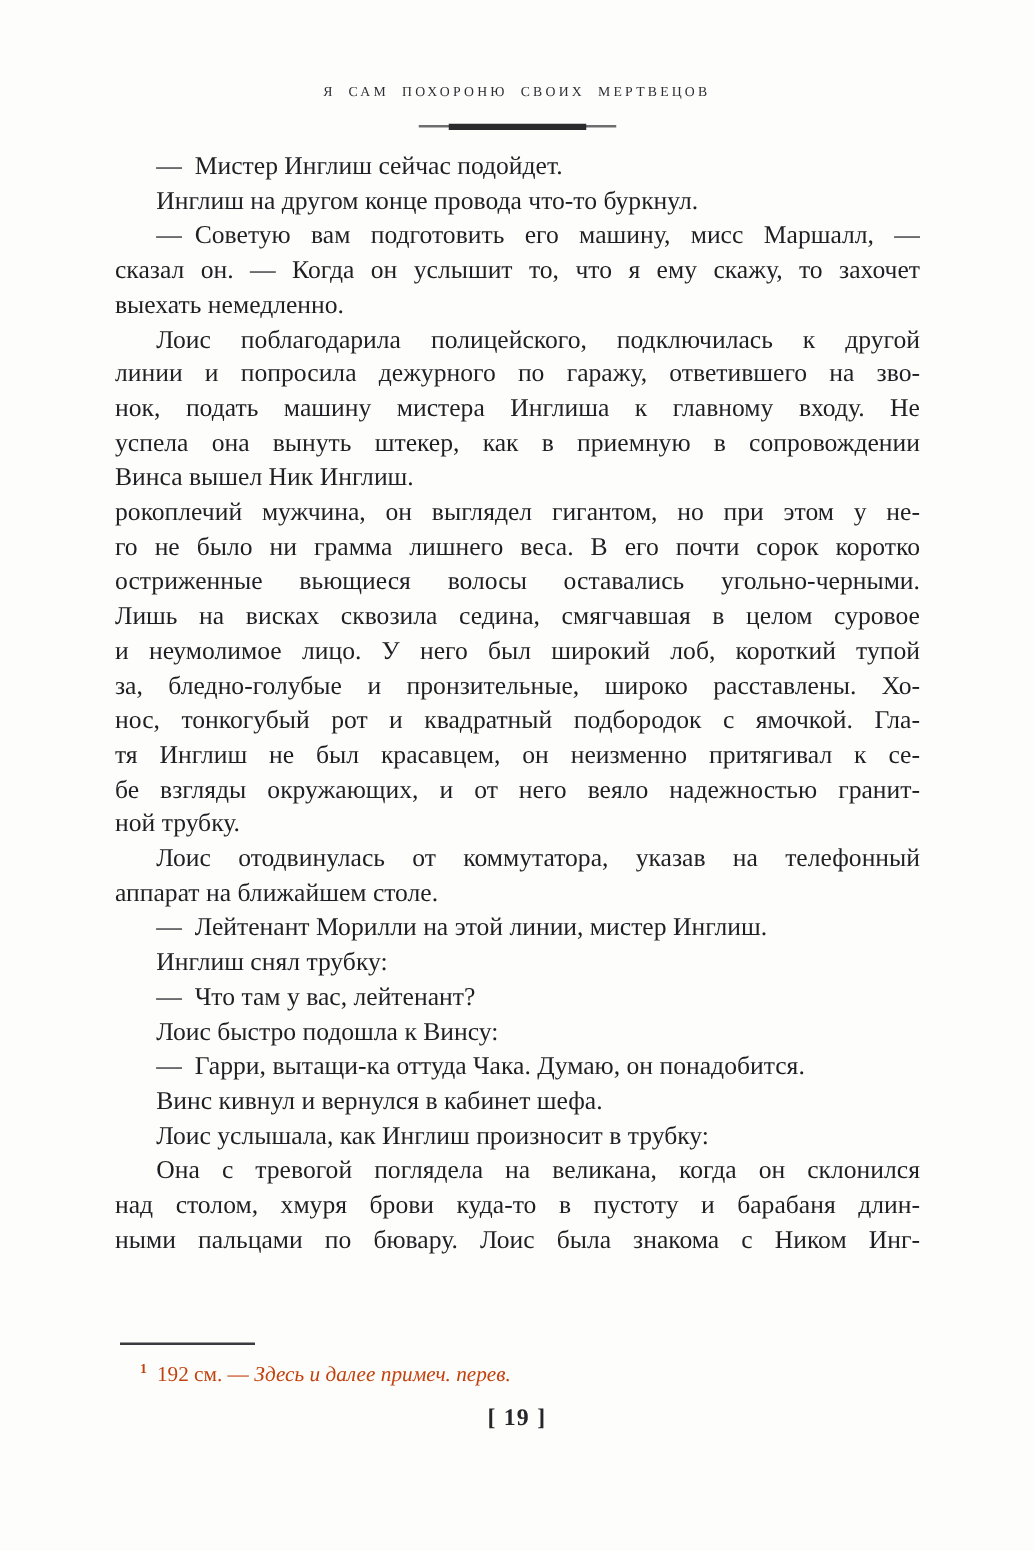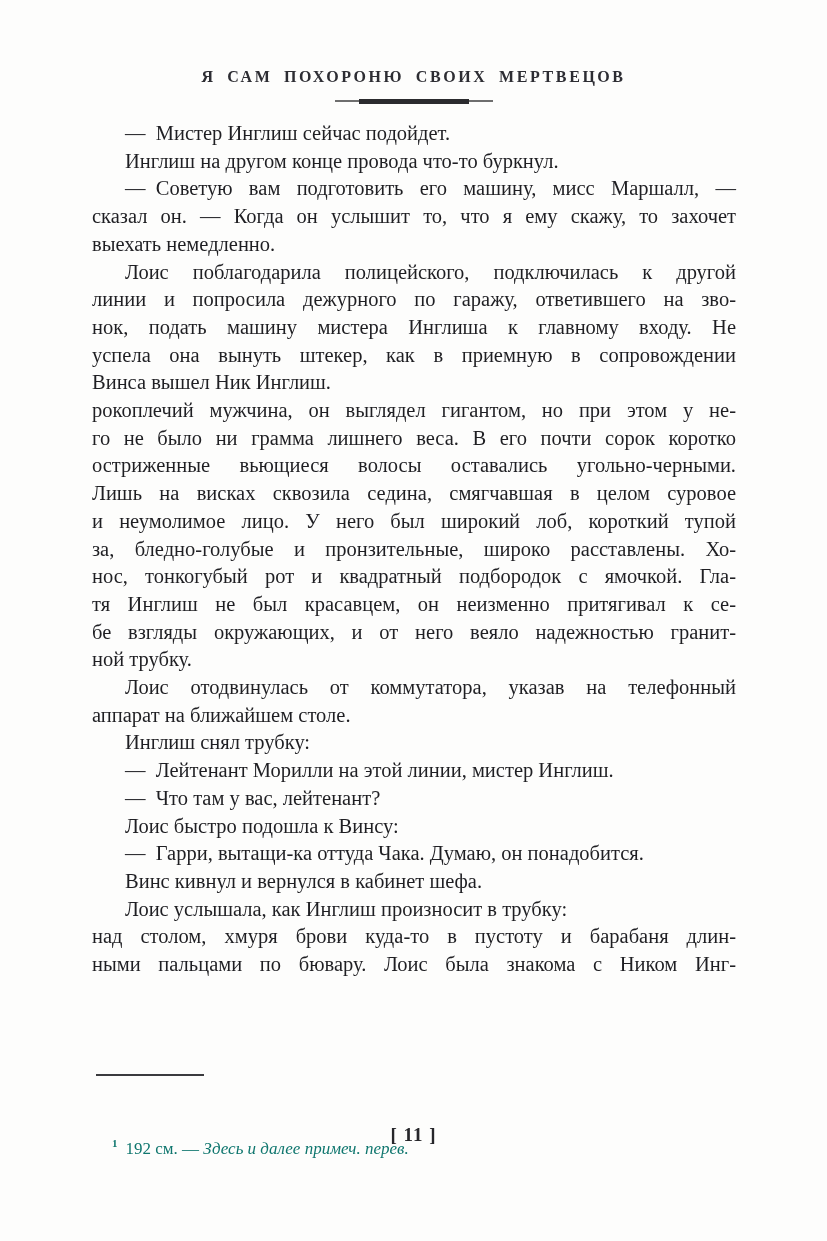--- a/index.html
+++ b/index.html
@@ -11,22 +11,22 @@
     font-family: "Liberation Serif", "DejaVu Serif", serif;
     color: var(--ink, #1f1f23);
     overflow: hidden;
   }
   .running-title {
     position: absolute;
     top: 68px;
     left: 0;
     width: 100%;
     text-align: center;
-    font-weight: bold;
-    font-size: 16px;
+    font-weight: normal;
+    font-size: 11px;
     letter-spacing: 2.6px;
     word-spacing: 5px;
     color: #2d2d33;
   }
   .title-rule {
     position: absolute;
     top: 100px;
     left: 50%;
     transform: translateX(-50%);
     width: 158px;
@@ -60,22 +60,21 @@
     width: 108px;
     height: 2px;
     background: #3a3a3e;
   }
   .footnote {
     position: absolute;
     top: 1084px;
     left: 112px;
     font-size: 17px;
     line-height: 22px;
-    color: #0f766e;
-    margin-top: 48px;
+    color: #c2410c;
   }
   .fn-marker {
     font-size: 11px;
     vertical-align: super;
     margin-right: 8px;
     font-weight: bold;
   }
   .fn-italic { font-style: italic; }
   .page-number {
     position: absolute;
@@ -117,33 +116,34 @@
       <div class="line j">остриженные вьющиеся волосы оставались угольно-черными.</div>
       <div class="line j">Лишь на висках сквозила седина, смягчавшая в целом суровое</div>
       <div class="line j">и неумолимое лицо. У него был широкий лоб, короткий тупой</div>
       <div class="line j">за, бледно-голубые и пронзительные, широко расставлены. Хо-</div>
       <div class="line j">нос, тонкогубый рот и квадратный подбородок с ямочкой. Гла-</div>
       <div class="line j">тя Инглиш не был красавцем, он неизменно притягивал к се-</div>
       <div class="line j">бе взгляды окружающих, и от него веяло надежностью гранит-</div>
       <div class="line">ной трубку.</div>
       <div class="line indent j">Лоис отодвинулась от коммутатора, указав на телефонный</div>
       <div class="line">аппарат на ближайшем столе.</div>
+      <div class="line indent">— Лейтенант Морилли на этой линии, мистер Инглиш.</div>
       <div class="line indent">Инглиш снял трубку:</div>
-      <div class="line indent">— Лейтенант Морилли на этой линии, мистер Инглиш.</div>
       <div class="line indent">— Что там у вас, лейтенант?</div>
       <div class="line indent">Лоис быстро подошла к Винсу:</div>
       <div class="line indent">— Гарри, вытащи-ка оттуда Чака. Думаю, он понадобится.</div>
       <div class="line indent">Винс кивнул и вернулся в кабинет шефа.</div>
       <div class="line indent">Лоис услышала, как Инглиш произносит в трубку:</div>
+      <div class="line indent j">Она с тревогой поглядела на великана, когда он склонился</div>
       <div class="line j">над столом, хмуря брови куда-то в пустоту и барабаня длин-</div>
       <div class="line j">ными пальцами по бювару. Лоис была знакома с Ником Инг-</div>
     </main>
 
   <div class="footnote-rule"></div>
 
   <div class="footnote">
     <span class="fn-marker">1</span><span>192 см. —</span>
     <span class="fn-italic">Здесь и далее примеч. перев.</span>
   </div>
 
-  <div class="page-number">[ 11 ]</div>
+  <div class="page-number">[ 19 ]</div>
 
 </div>
 
 </body></html>

